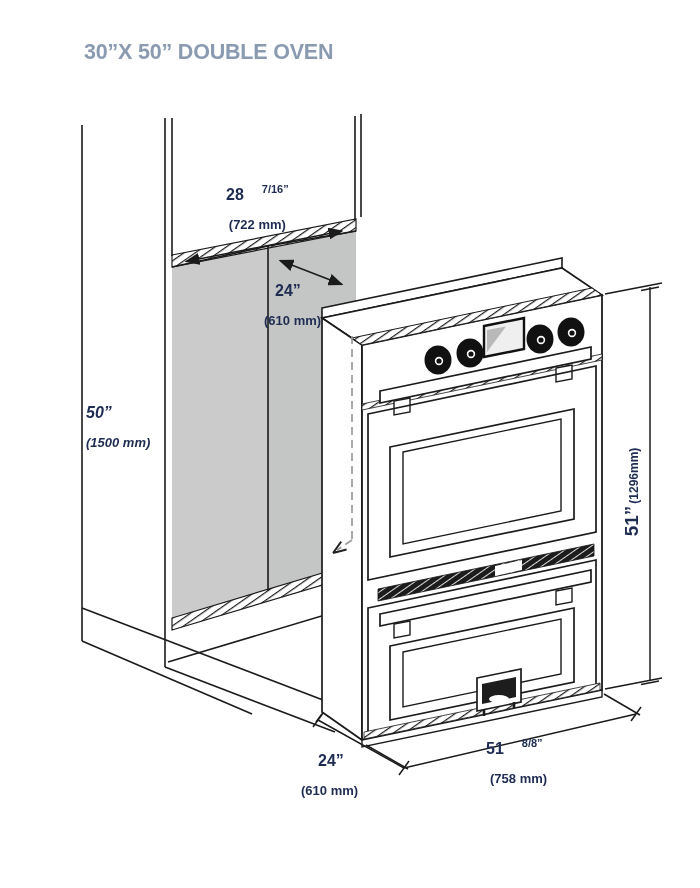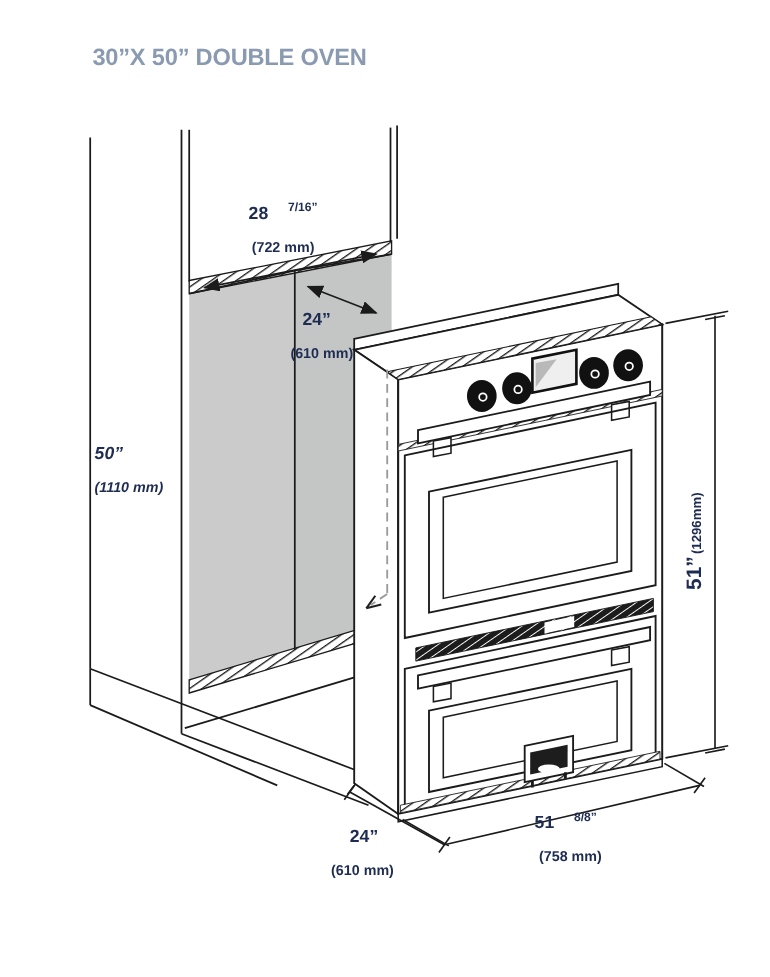--- a/index.html
+++ b/index.html
@@ -174,21 +174,21 @@
     <span class="met">(722 mm)</span>
   </div>
 
   <div class="lbl" style="left:264px; top:282px;">
     <div class="ind11"><span class="val">24”</span></div>
     <span class="met">(610 mm)</span>
   </div>
 
   <div class="lbl" style="left:86px; top:404px;font-style:italic;">
     <div><span class="val">50”</span></div>
-    <span class="met">(1110 mm)</span>
+    <span class="met">(1500 mm)</span>
   </div>
 
   <div id="dim-oven-height">
     <span class="val">51”</span>
       <span class="met">(1296mm)</span>
   </div>
 
   <div class="lbl" style="left:301px; top:752px;">
     <div class="ind17"><span class="val">24”</span></div>
     <span class="met">(610 mm)</span>

